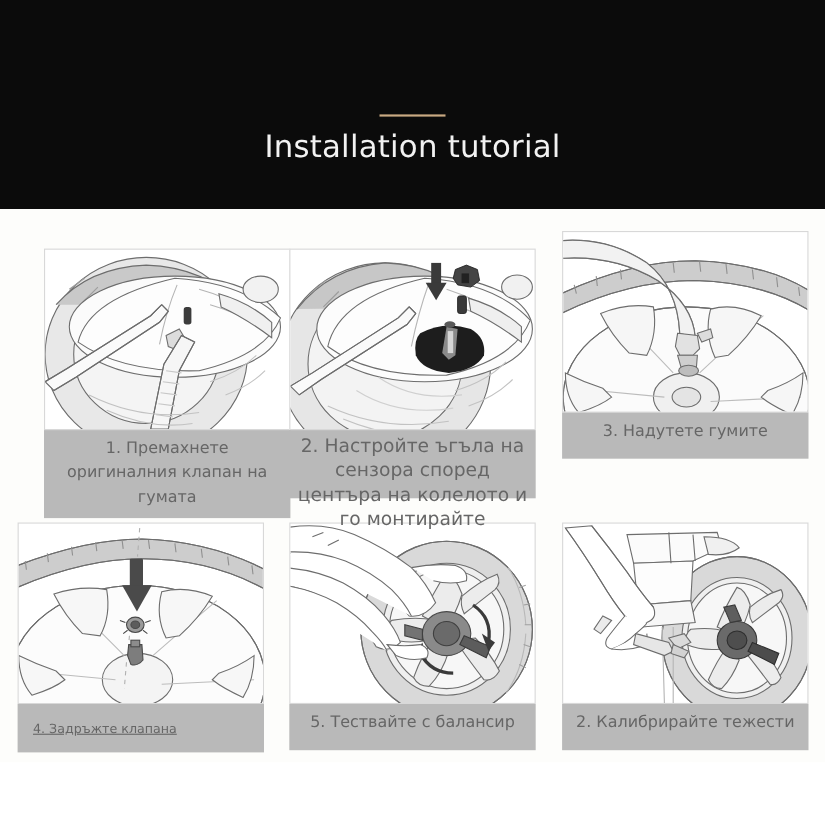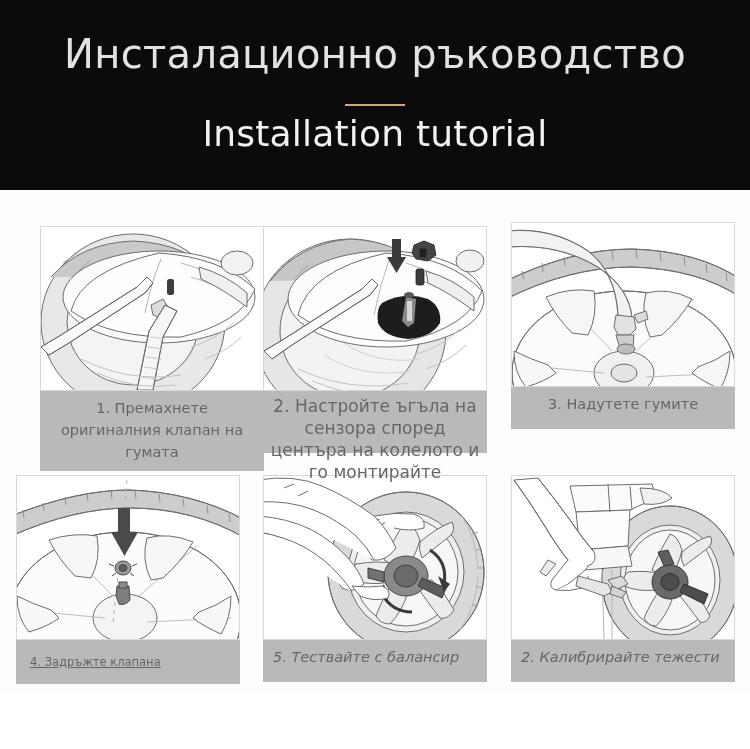--- a/index.html
+++ b/index.html
@@ -50,21 +50,21 @@
     width: 60px;
     height: 2px;
     background: #c9a982;
   }
   .hero-subtitle {
     position: absolute;
     left: 0; top: 114px;
     width: 750px;
     text-align: center;
     color: #f2f2f2;
-    font-size: 36px;
+    font-size: 28px;
     font-weight: 400;
     line-height: 40px;
     letter-spacing: 0.2px;
   }
 
   
   .grid {
     position: absolute;
     left: 0;
     top: 190px;
@@ -122,28 +122,27 @@
   }
   .caption.overflow .txt {
     position: relative;
     display: block;
     padding: 4px 4px 0 4px;
     color: #666666;
     font-size: 17px;
     line-height: 22px;
   }
   .caption.left {
-    text-align: left;
-    font-style: italic;
+    text-align: center;
   }
 
   
   #card1 { left: 16px;  top: 36px; padding-left: 24px; }
   #card2 { left: 263px; top: 36px; }
-  #card3 { left: 511px; top: 32px; border-radius: 13px; }
+  #card3 { left: 511px; top: 20px; border-radius: 13px; }
   #card4 { left: 16px;  top: 285px; }
   #card5 { left: 263px; top: 285px; }
   #card6 { left: 511px; top: 285px; }
 
   
   .ill { position: absolute; left: 0; top: 0; width: 222px; height: 163px; }
   .ill svg { display: block; width: 222px; height: 163px; }
 
   .bottom-space {
     position: absolute;
@@ -151,21 +150,20 @@
     width: 750px; height: 56px;
     background: #ffffff;
   }
 </style>
 </head>
 <body>
 
 <div class="page">
 
   <div class="hero">
-    <div class="hero-title">Инсталационно ръководство</div>
     <div class="hero-divider"></div>
     <div class="hero-subtitle">Installation tutorial</div>
   </div>
 
   <div class="grid">
 
     <div class="card" id="card1">
       <div class="frame">
         <div class="ill">
           <svg viewBox="0 0 222 163" xmlns="http://www.w3.org/2000/svg">

